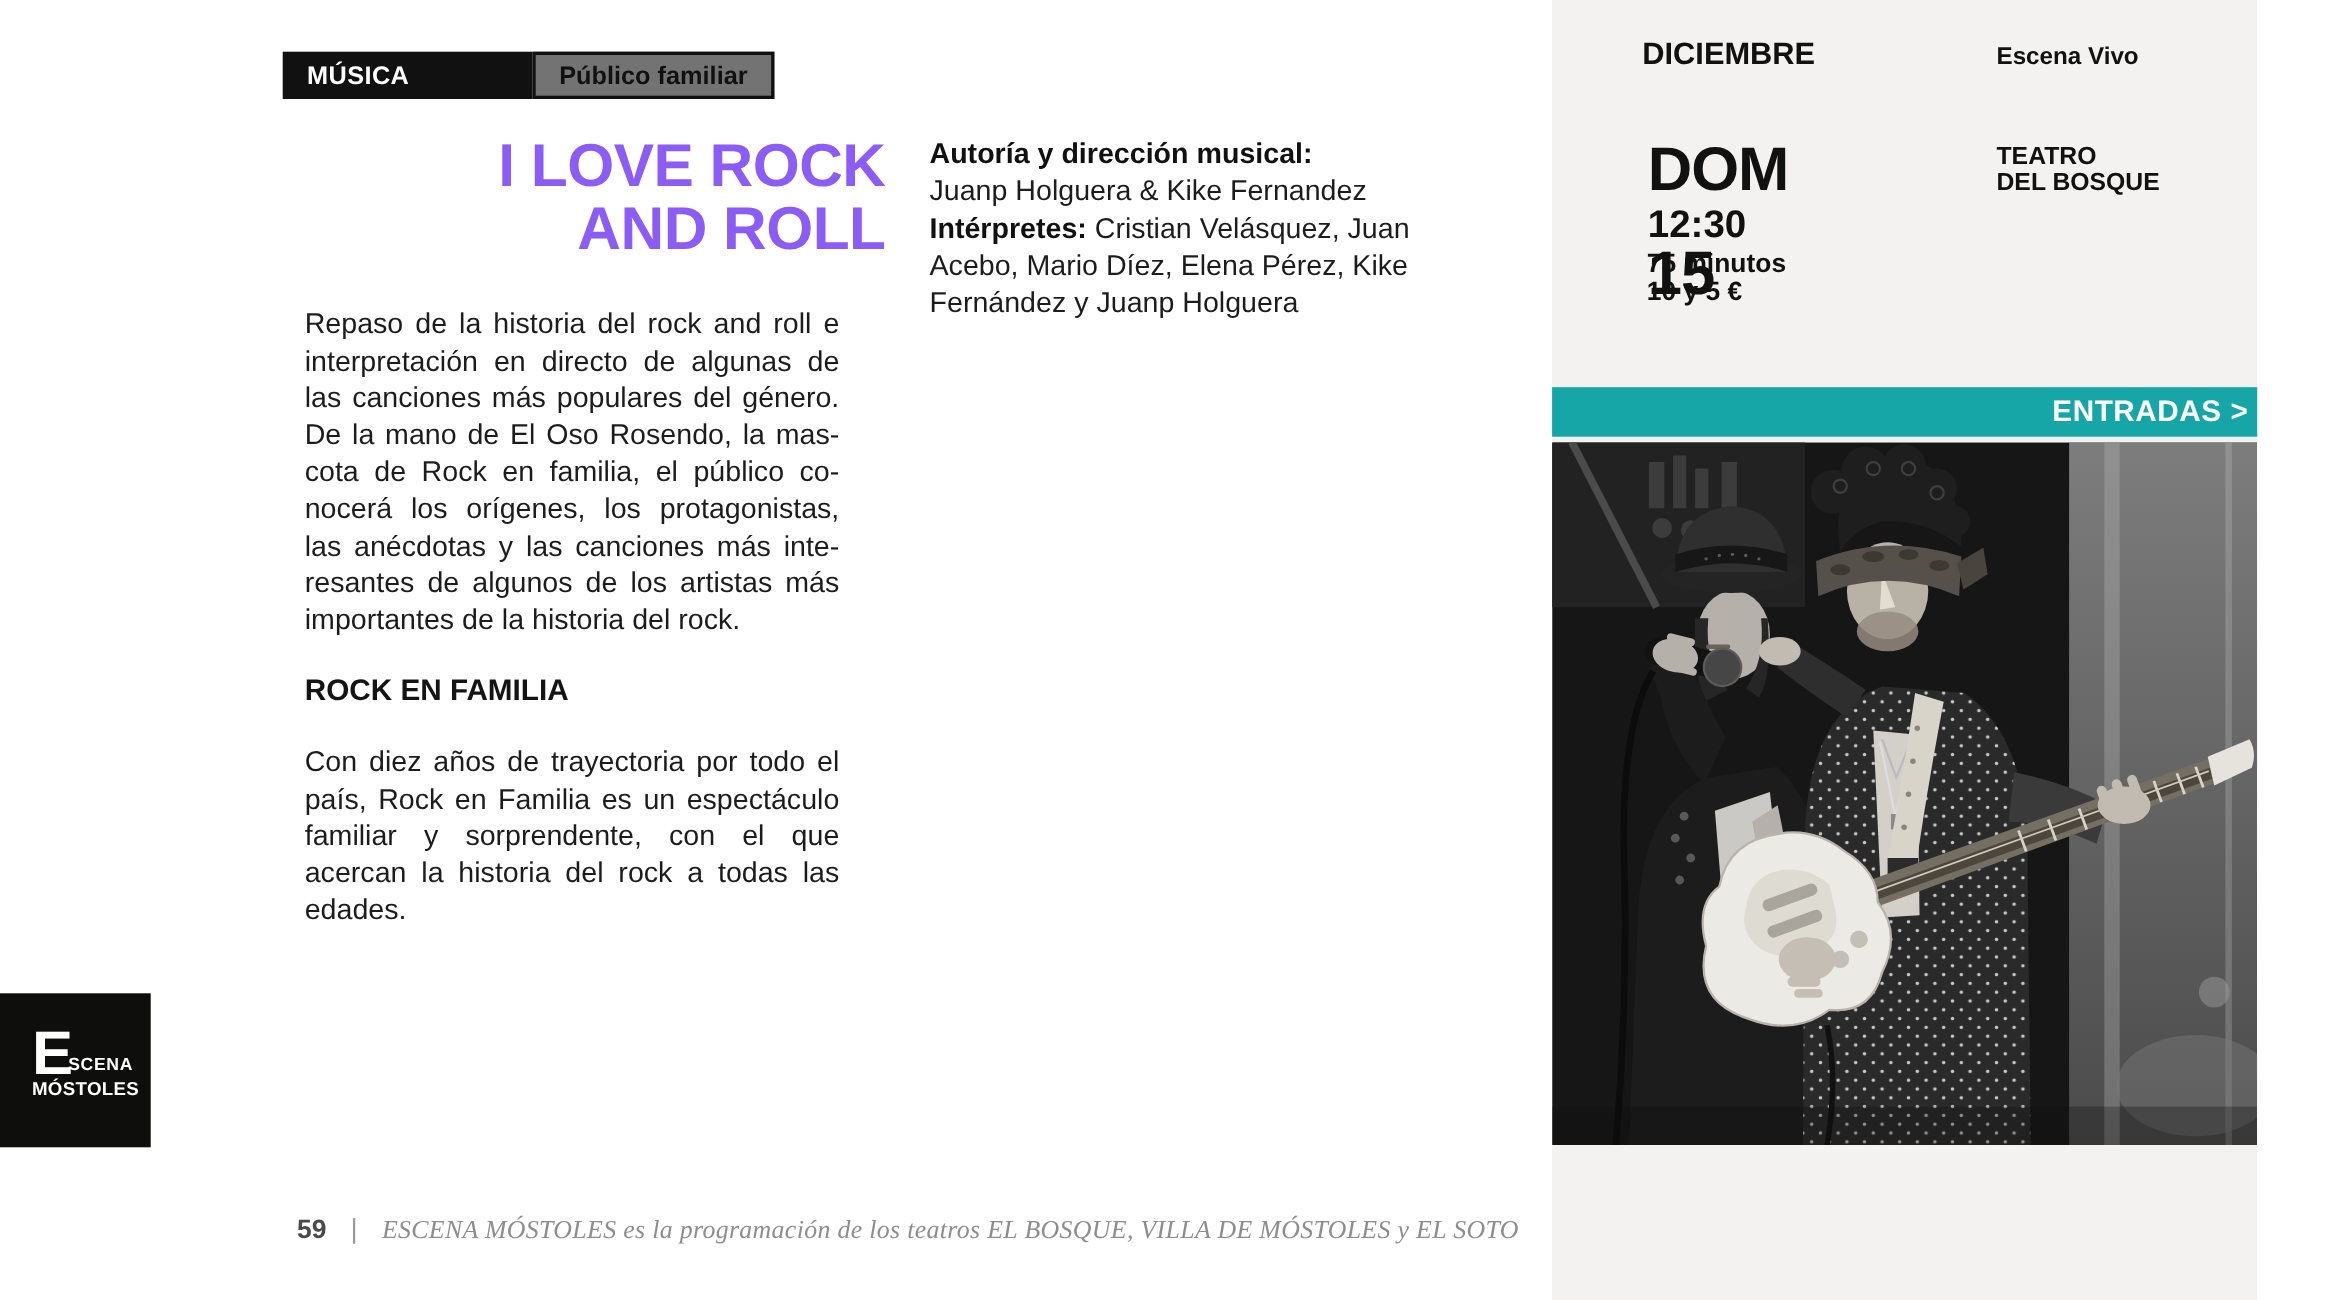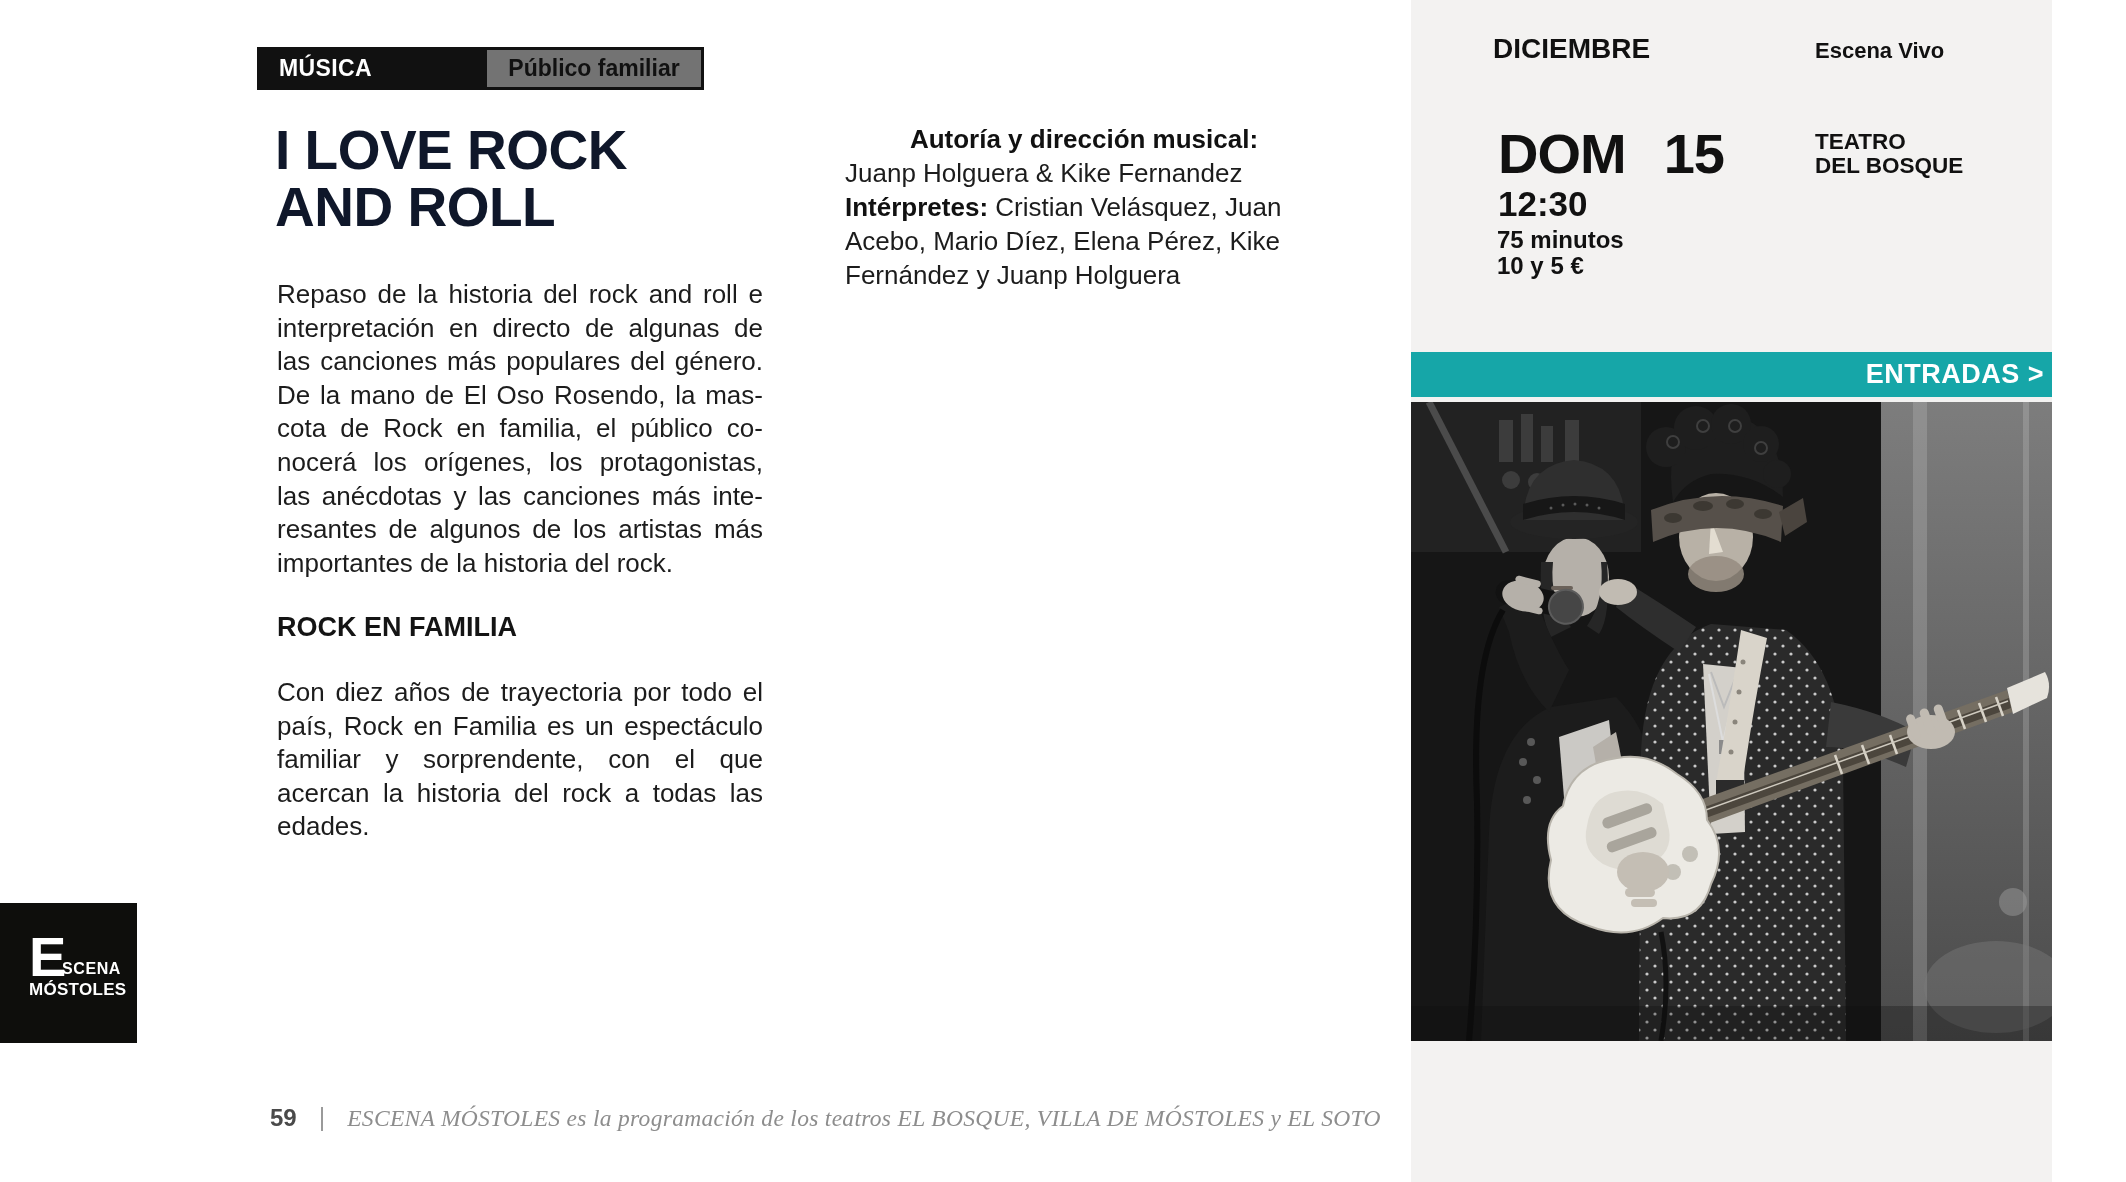--- a/index.html
+++ b/index.html
@@ -8,37 +8,37 @@
 
   
   .tags-row{position:absolute;left:257px;top:47px;display:flex;height:43px;}
   .tag-black{width:227px;background:#111111;color:#ffffff;display:flex;align-items:center;
              padding-left:22px;box-sizing:border-box;font-weight:bold;font-size:23px;letter-spacing:.4px;}
   .tag-white{width:220px;background:#737373;border:3px solid #111111;color:#111111;display:flex;
              align-items:center;justify-content:center;box-sizing:border-box;font-weight:bold;font-size:23px;}
 
   
   .title{position:absolute;left:275px;top:122px;width:530px;font-size:55px;font-weight:bold;
-         line-height:57px;letter-spacing:-0.5px;color:#0f172a;}
+         line-height:57px;letter-spacing:-0.5px;color:#8b5cf6;text-align:right;}
   .para{position:absolute;left:277px;width:486px;font-size:26px;line-height:33.6px;
         text-align:justify;color:#1c1c1c;hyphens:manual;}
   .para1{top:278px;}
   .subhead{position:absolute;left:277px;top:612px;font-size:27px;font-weight:bold;color:#141414;}
   .para2{top:676px;}
 
   
   .credits{position:absolute;left:845px;top:122px;width:478px;font-size:26px;line-height:34px;color:#1c1c1c;}
   .credits b{color:#111111;}
 
   
   .panel{position:absolute;left:1411px;top:0;width:641px;height:1182px;background:#f3f2f1;}
   .month{position:absolute;left:82px;top:33px;font-size:28px;font-weight:bold;color:#111111;}
   .brand{position:absolute;left:404px;top:38px;font-size:22px;font-weight:bold;color:#111111;}
   .day-row{position:absolute;left:87px;top:126px;display:flex;gap:38px;font-size:56px;font-weight:bold;
-           line-height:1;letter-spacing:-1px;color:#111111;}
+           line-height:1;letter-spacing:-1px;color:#111111;flex-direction:column;}
   .time{position:absolute;left:87px;top:186px;font-size:35px;font-weight:bold;line-height:1;color:#111111;}
   .duration{position:absolute;left:86px;top:228px;font-size:24px;font-weight:bold;line-height:1;color:#111111;}
   .price{position:absolute;left:86px;top:254px;font-size:24px;font-weight:bold;line-height:1;color:#111111;}
   .venue{position:absolute;left:404px;top:130px;font-size:22.5px;font-weight:bold;line-height:24px;color:#111111;}
   .tickets{position:absolute;left:0;top:352px;width:641px;height:45px;background:#16a6a8;color:#ffffff;
            display:flex;align-items:center;justify-content:flex-end;padding-right:8px;box-sizing:border-box;
            font-size:27px;font-weight:bold;letter-spacing:.5px;cursor:pointer;}
   .photo{position:absolute;left:0;top:402px;width:641px;height:639px;overflow:hidden;}
   .photo svg{display:block;}
 
@@ -72,21 +72,21 @@
   <h1 class="title" style="margin:0;">
     <span>I LOVE ROCK</span><br>
     <span>AND ROLL</span>
   </h1>
 
   <p class="para para1" style="margin:0;">Repaso de la historia del rock and roll e interpretación en directo de algunas de las canciones más populares del género. De la mano de El Oso Rosendo, la mas­cota de Rock en familia, el público co­nocerá los orígenes, los protagonistas, las anécdotas y las canciones más inte­resantes de algunos de los artistas más importantes de la historia del rock.</p>
   <div class="subhead">ROCK EN FAMILIA</div>
   <p class="para para2" style="margin:0;">Con diez años de trayectoria por todo el país, Rock en Familia es un espectá­culo familiar y sorprendente, con el que acercan la historia del rock a todas las edades.</p>
 
   <div class="credits">
-    <b style="display:block;text-align:center;">Autoría y dirección musical:</b>
+    <b style="display:block;">Autoría y dirección musical:</b>
     <span style="display:block;">Juanp Holguera &amp; Kike Fernandez</span>
     <span style="display:block;">
       <b>Intérpretes:</b><span> Cristian Velásquez, Juan Acebo, Mario Díez, Elena Pérez, Kike Fernández y Juanp Holguera</span>
     </span>
   </div>
 
   <div class="panel">
     <div class="month">DICIEMBRE</div>
     <div class="brand">Escena Vivo</div>
     <div class="day-row">

